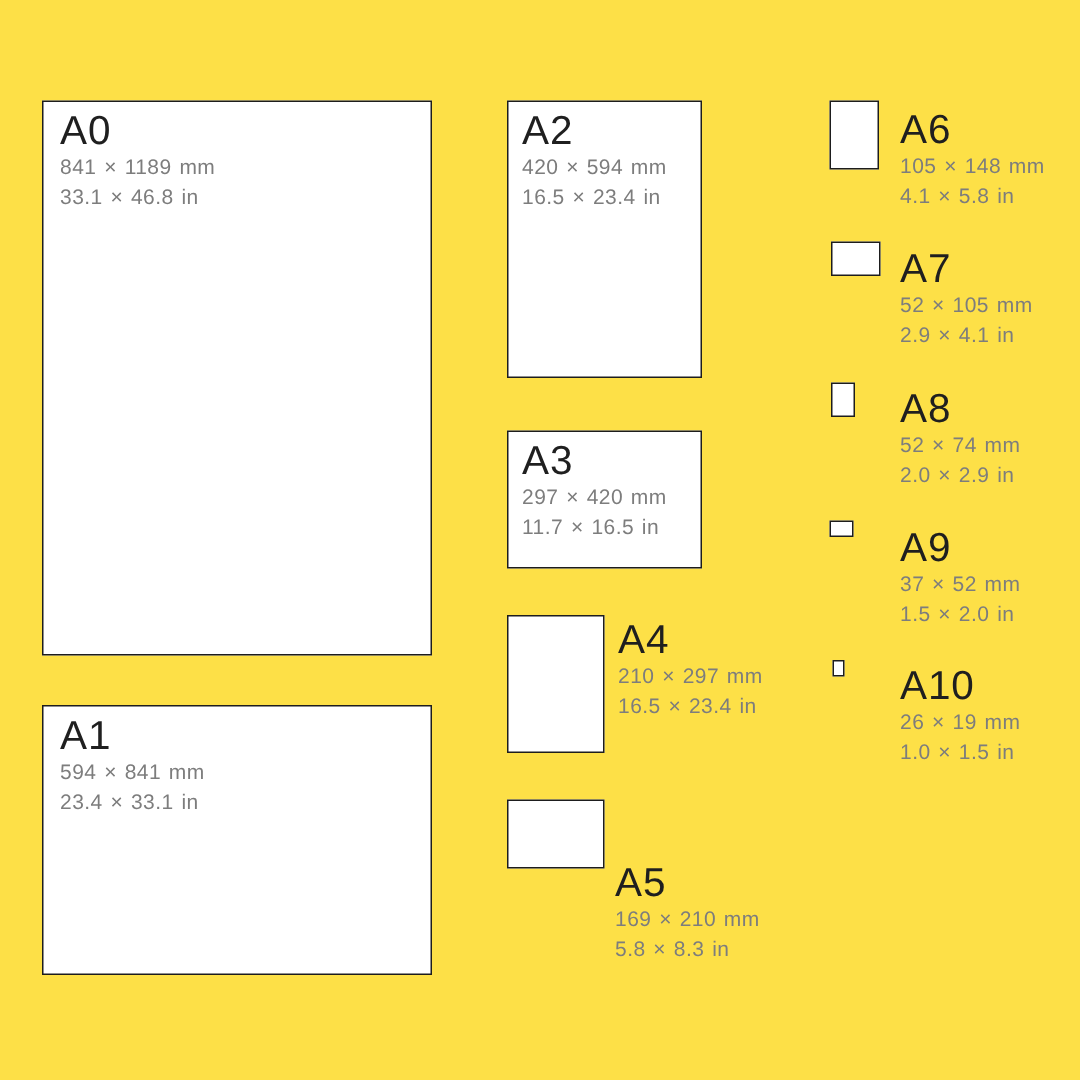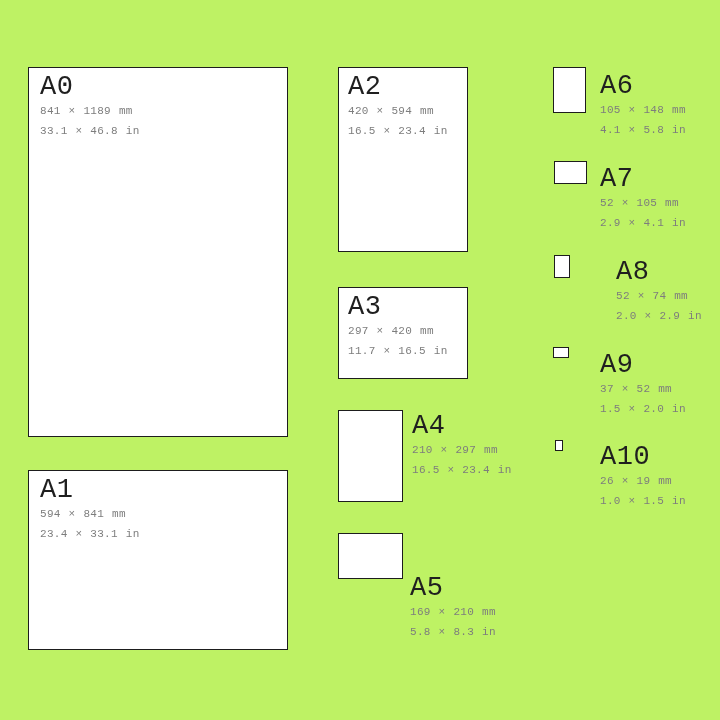--- a/index.html
+++ b/index.html
@@ -4,43 +4,43 @@
 <style>
   html, body {
     margin: 0;
     padding: 0;
     background: #ffffff;
   }
   .canvas {
     position: relative;
     width: 720px;
     height: 720px;
-    background: #bef264;
-    font-family: Liberation Mono, monospace;
+    background: #fde047;
+    font-family: Liberation Sans, sans-serif;
     overflow: hidden;
   }
   .box {
     position: absolute;
     background: #ffffff;
     border: 1px solid #1d1d1d;
     box-sizing: border-box;
   }
   .label {
     position: absolute;
     white-space: nowrap;
   }
   .title {
     font-size: 27px;
     line-height: 30px;
     font-weight: 400;
     letter-spacing: 0.6px;
     color: #1f1f1f;
   }
   .dim {
-    font-size: 11px;
+    font-size: 14px;
     line-height: 19.5px;
     font-weight: 400;
     letter-spacing: 0.3px;
     word-spacing: 1px;
     color: #7d7d7d;
   }
   
   .box-a0  { left: 28px;  top: 67px;  width: 260px; height: 370px; }
   .box-a1  { left: 28px;  top: 470px; width: 260px; height: 180px; }
   .box-a2  { left: 338px; top: 67px;  width: 130px; height: 185px; }
@@ -54,21 +54,21 @@
   .box-a10 { left: 555px; top: 440px; width: 8px;   height: 11px;  }
   
   .lbl-a0  { left: 40px;  top: 72px;  }
   .lbl-a1  { left: 40px;  top: 475px; }
   .lbl-a2  { left: 348px; top: 72px;  }
   .lbl-a3  { left: 348px; top: 292px; }
   .lbl-a4  { left: 412px; top: 411px; }
   .lbl-a5  { left: 410px; top: 537px; margin-top: 36px; }
   .lbl-a6  { left: 600px; top: 71px;  }
   .lbl-a7  { left: 600px; top: 164px; }
-  .lbl-a8  { left: 616px; top: 257px; }
+  .lbl-a8  { left: 600px; top: 257px; }
   .lbl-a9  { left: 600px; top: 350px; }
   .lbl-a10 { left: 600px; top: 442px; }
 </style>
 </head>
 <body>
 
 <div class="canvas">
 
   <div class="box box-a0"></div>
   <div class="box box-a1"></div>

